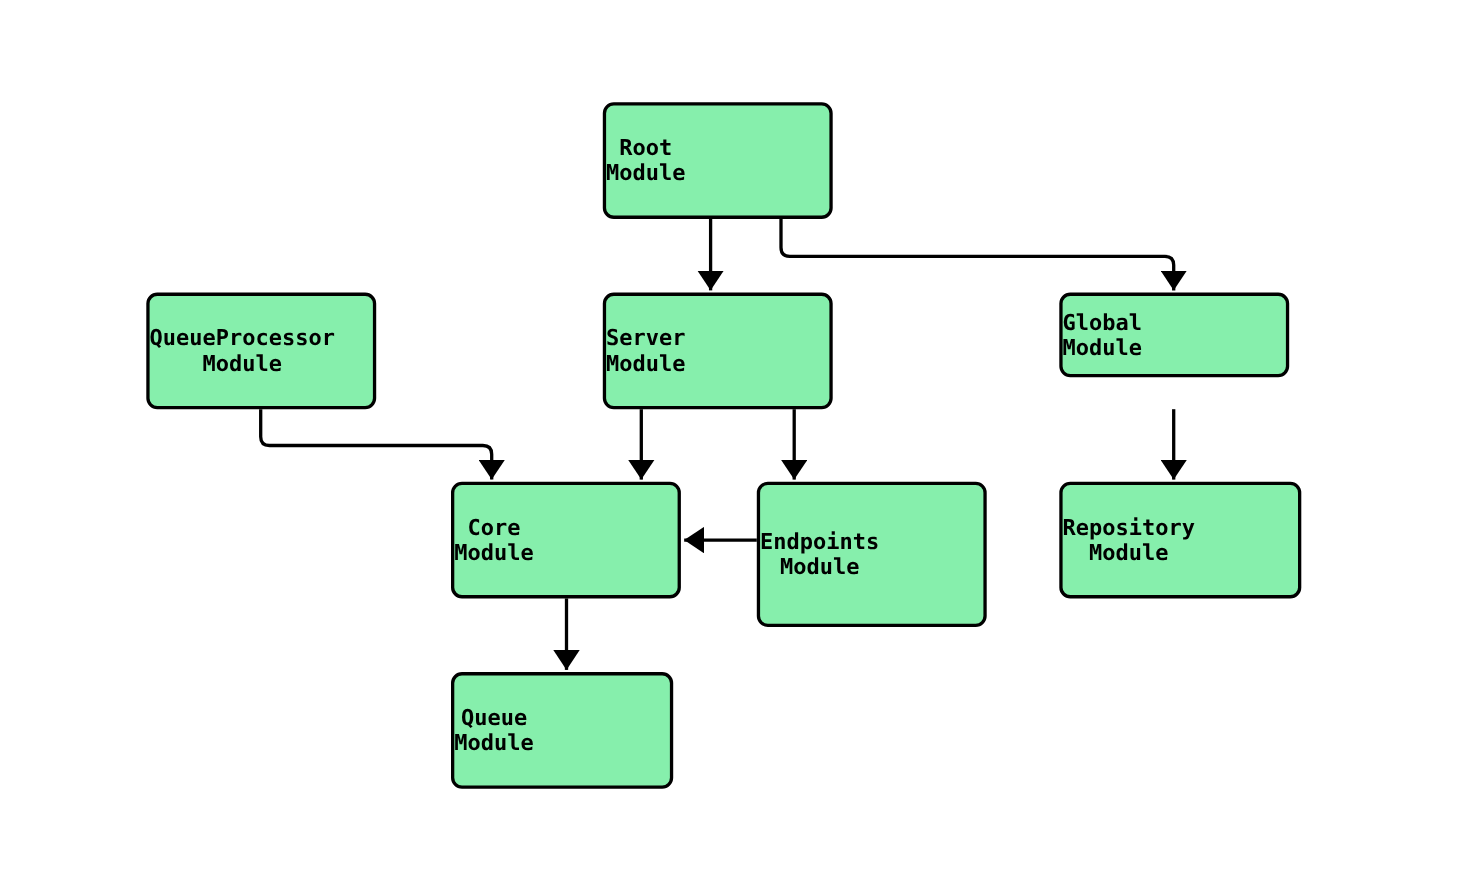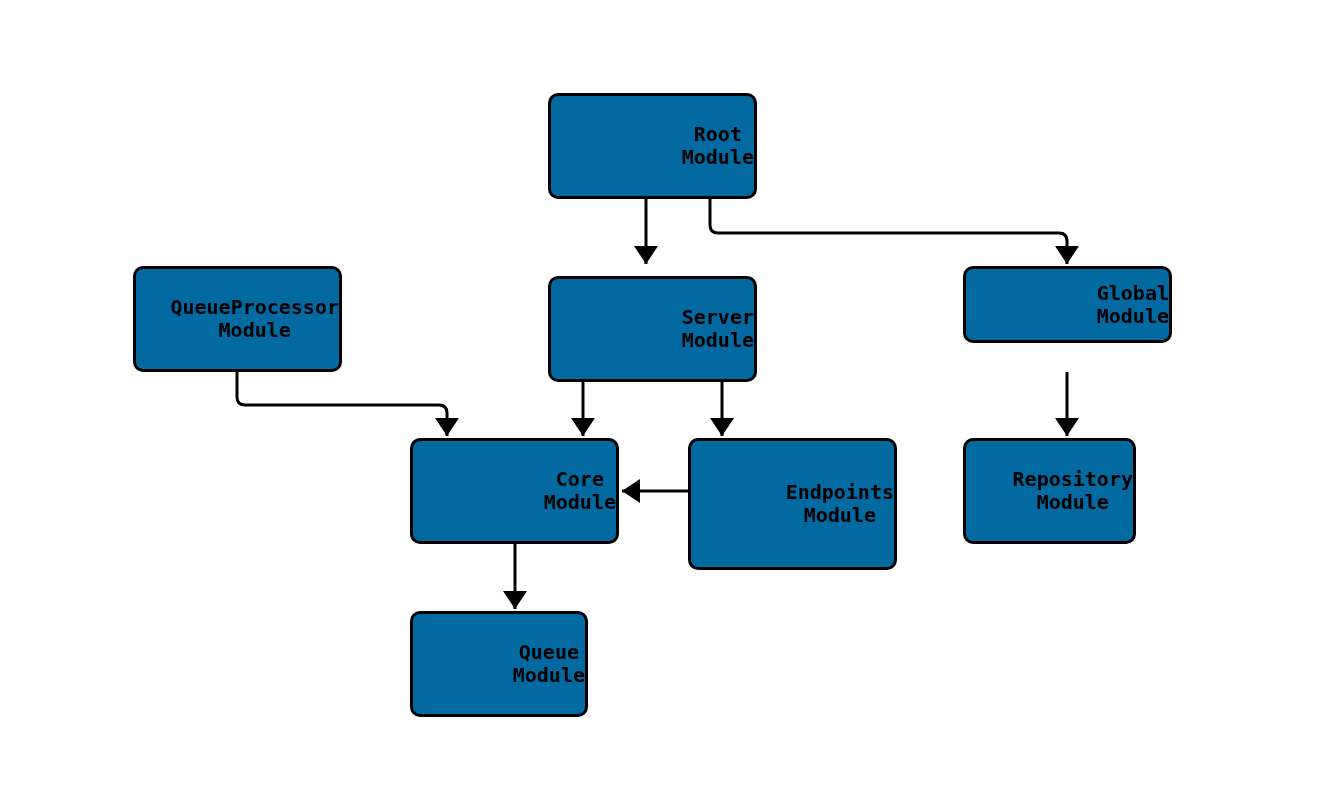--- a/index.html
+++ b/index.html
@@ -19,26 +19,26 @@
   }
   #edges {
     position: absolute;
     left: 0;
     top: 0;
     pointer-events: none;
   }
   .node {
     position: absolute;
     box-sizing: border-box;
-    background: #0369a1;
+    background: #86efac;
     border: 3px solid #000000;
     border-radius: 10px;
     display: flex;
     align-items: center;
-    justify-content: flex-end;
+    justify-content: flex-start;
   }
   .node-label {
     font-family: "DejaVu Sans Mono", monospace;
     font-weight: bold;
     font-size: 20px;
     line-height: 23px;
     color: #000000;
     text-align: center;
     white-space: pre-line;
   }
@@ -65,38 +65,38 @@
     </svg>
 
   <div class="node" style="left: 548px; top: 93px; width: 209px; height: 106px;">
     <span class="node-label">Root
 Module</span>
   </div>
   <div class="node" style="left: 133px; top: 266px; width: 209px; height: 106px;">
     <span class="node-label">QueueProcessor
 Module</span>
   </div>
-  <div class="node" style="left: 548px; top: 276px; width: 209px; height: 106px;">
+  <div class="node" style="left: 548px; top: 266px; width: 209px; height: 106px;">
     <span class="node-label">Server
 Module</span>
   </div>
   <div class="node" style="left: 963px; top: 266px; width: 209px; height: 77px;">
     <span class="node-label">Global
 Module</span>
   </div>
-  <div class="node" style="left: 410px; top: 438px; width: 209px; height: 106px; padding-left: 36px;">
+  <div class="node" style="left: 410px; top: 438px; width: 209px; height: 106px;">
     <span class="node-label">Core
 Module</span>
   </div>
   <div class="node" style="left: 688px; top: 438px; width: 209px; height: 132px;">
     <span class="node-label">Endpoints
 Module</span>
   </div>
-  <div class="node" style="left: 963px; top: 438px; width: 173px; height: 106px;">
+  <div class="node" style="left: 963px; top: 438px; width: 220px; height: 106px;">
     <span class="node-label">Repository
 Module</span>
   </div>
-  <div class="node" style="left: 410px; top: 611px; width: 178px; height: 106px;">
+  <div class="node" style="left: 410px; top: 611px; width: 202px; height: 106px;">
     <span class="node-label">Queue
 Module</span>
   </div>
 
 </div>
 
 </body></html>

